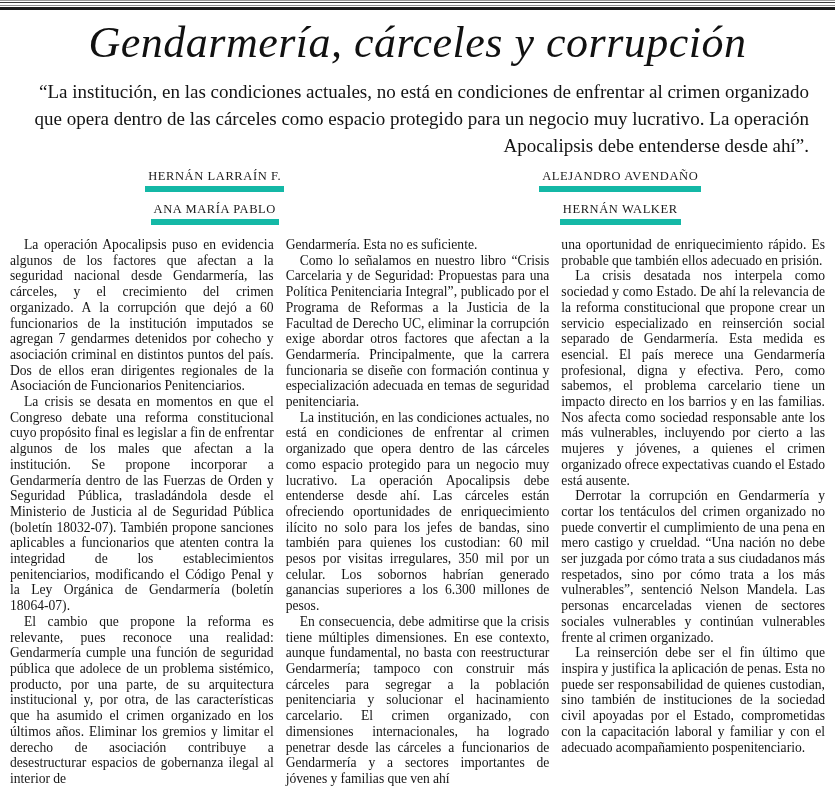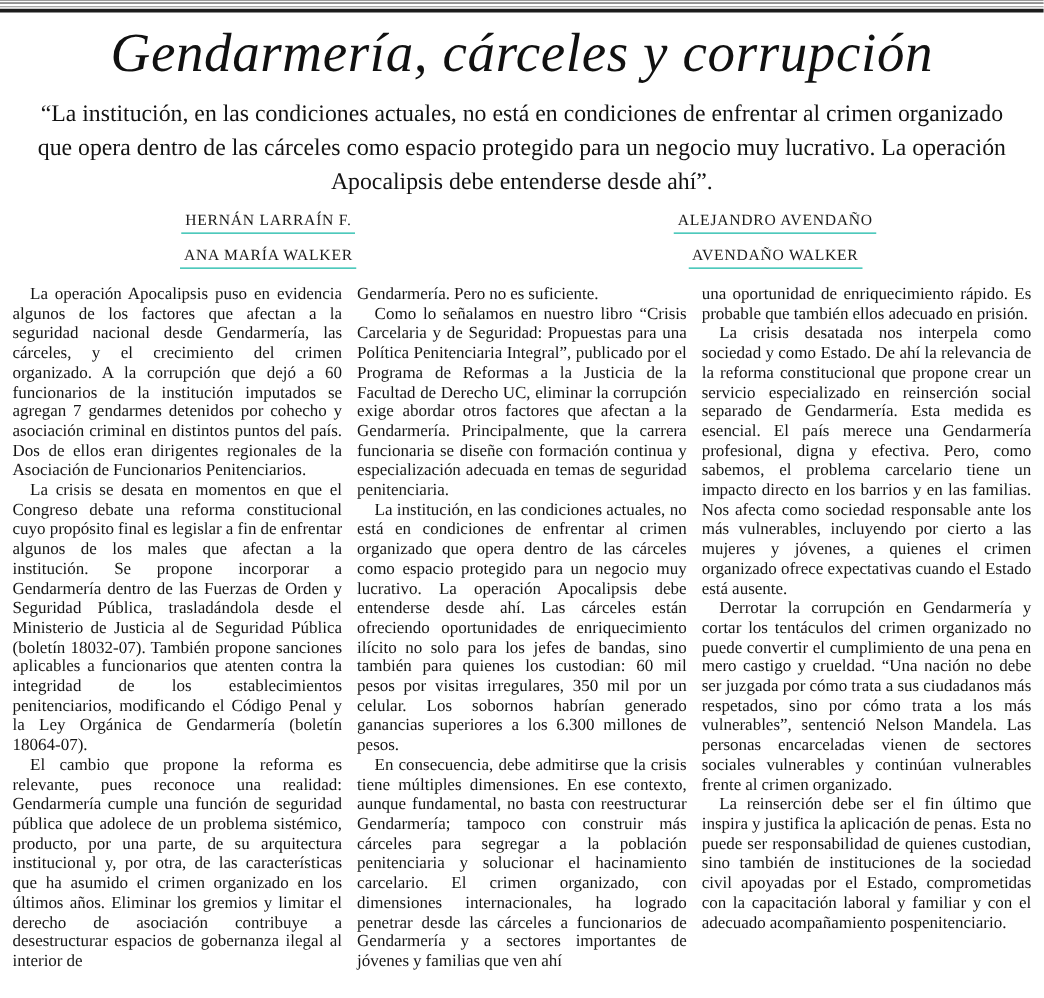--- a/index.html
+++ b/index.html
@@ -29,21 +29,21 @@
     font-style: italic;
     font-weight: normal;
     font-size: 44px;
     line-height: 50px;
     margin: 8px 0 2px 0;
     letter-spacing: 0.5px;
     color: #111;
   }
 
   .pull-quote {
-    text-align: center;
+    text-align: right;
     font-size: 19px;
     line-height: 27px;
     margin: 10px 26px 10px 26px;
     color: #131313;
   }
 
   .authors {
     display: flex;
     margin: 8px 12px 2px 12px;
   }
@@ -53,21 +53,21 @@
     flex-direction: column;
     align-items: center;
     row-gap: 10px;
   }
   .author-name {
     display: inline-block;
     font-size: 12.5px;
     line-height: 14px;
     letter-spacing: 0.6px;
     color: #1a1a1a;
-    border-bottom: 1px solid #14b8a6;
+    border-bottom: 6px solid #14b8a6;
     padding: 0 3px 3px 3px;
     white-space: nowrap;
   }
 
   .body-cols {
     display: flex;
     column-gap: 12px;
     margin: 12px 10px 0 10px;
     font-family: Liberation Serif, serif;
   }
@@ -100,38 +100,38 @@
       <div class="r4"></div>
   </div>
 
   <h1 class="headline">Gendarmería, cárceles y corrupción</h1>
 
   <p class="pull-quote">“La institución, en las condiciones actuales, no está en condiciones de enfrentar al crimen organizado que opera dentro de las cárceles como espacio protegido para un negocio muy lucrativo. La operación Apocalipsis debe entenderse desde ahí”.</p>
 
   <div class="authors">
     <div class="author-col">
       <span class="author-name">HERNÁN LARRAÍN F.</span>
-      <span class="author-name">ANA MARÍA WALKER</span>
+      <span class="author-name">ANA MARÍA PABLO</span>
     </div>
     <div class="author-col">
       <span class="author-name">ALEJANDRO AVENDAÑO</span>
-      <span class="author-name">AVENDAÑO WALKER</span>
+      <span class="author-name">HERNÁN WALKER</span>
     </div>
   </div>
 
   <div class="body-cols">
 
     <div class="body-col">
       <p class="para">La operación Apocalipsis puso en evidencia algunos de los factores que afectan a la seguridad nacional desde Gendarmería, las cárceles, y el crecimiento del crimen organizado. A la corrupción que dejó a 60 funcionarios de la institución imputados se agregan 7 gendarmes detenidos por cohecho y asociación criminal en distintos puntos del país. Dos de ellos eran dirigentes regionales de la Asociación de Funcionarios Penitenciarios.</p>
       <p class="para">La crisis se desata en momentos en que el Congreso debate una reforma constitucional cuyo propósito final es legislar a fin de enfrentar algunos de los males que afectan a la institución. Se propone incorporar a Gendarmería dentro de las Fuerzas de Orden y Seguridad Pública, trasladándola desde el Ministerio de Justicia al de Seguridad Pública (boletín 18032-07). También propone sanciones aplicables a funcionarios que atenten contra la integridad de los establecimientos penitenciarios, modificando el Código Penal y la Ley Orgánica de Gendarmería (boletín 18064-07).</p>
       <p class="para">El cambio que propone la reforma es relevante, pues reconoce una realidad: Gendarmería cumple una función de seguridad pública que adolece de un problema sistémico, producto, por una parte, de su arquitectura institucional y, por otra, de las características que ha asumido el crimen organizado en los últimos años. Eliminar los gremios y limitar el derecho de asociación contribuye a desestructurar espacios de gobernanza ilegal al interior de</p>
     </div>
 
     <div class="body-col">
-      <p class="para cont">Gendarmería. Pero no es suficiente.</p>
+      <p class="para cont">Gendarmería. Esta no es suficiente.</p>
       <p class="para">Como lo señalamos en nuestro libro “Crisis Carcelaria y de Seguridad: Propuestas para una Política Penitenciaria Integral”, publicado por el Programa de Reformas a la Justicia de la Facultad de Derecho UC, eliminar la corrupción exige abordar otros factores que afectan a la Gendarmería. Principalmente, que la carrera funcionaria se diseñe con formación continua y especialización adecuada en temas de seguridad penitenciaria.</p>
       <p class="para">La institución, en las condiciones actuales, no está en condiciones de enfrentar al crimen organizado que opera dentro de las cárceles como espacio protegido para un negocio muy lucrativo. La operación Apocalipsis debe entenderse desde ahí. Las cárceles están ofreciendo oportunidades de enriquecimiento ilícito no solo para los jefes de bandas, sino también para quienes los custodian: 60 mil pesos por visitas irregulares, 350 mil por un celular. Los sobornos habrían generado ganancias superiores a los 6.300 millones de pesos.</p>
       <p class="para">En consecuencia, debe admitirse que la crisis tiene múltiples dimensiones. En ese contexto, aunque fundamental, no basta con reestructurar Gendarmería; tampoco con construir más cárceles para segregar a la población penitenciaria y solucionar el hacinamiento carcelario. El crimen organizado, con dimensiones internacionales, ha logrado penetrar desde las cárceles a funcionarios de Gendarmería y a sectores importantes de jóvenes y familias que ven ahí</p>
     </div>
 
     <div class="body-col">
       <p class="para cont">una oportunidad de enriquecimiento rápido. Es probable que también ellos adecuado en prisión.</p>
       <p class="para">La crisis desatada nos interpela como sociedad y como Estado. De ahí la relevancia de la reforma constitucional que propone crear un servicio especializado en reinserción social separado de Gendarmería. Esta medida es esencial. El país merece una Gendarmería profesional, digna y efectiva. Pero, como sabemos, el problema carcelario tiene un impacto directo en los barrios y en las familias. Nos afecta como sociedad responsable ante los más vulnerables, incluyendo por cierto a las mujeres y jóvenes, a quienes el crimen organizado ofrece expectativas cuando el Estado está ausente.</p>
       <p class="para">Derrotar la corrupción en Gendarmería y cortar los tentáculos del crimen organizado no puede convertir el cumplimiento de una pena en mero castigo y crueldad. “Una nación no debe ser juzgada por cómo trata a sus ciudadanos más respetados, sino por cómo trata a los más vulnerables”, sentenció Nelson Mandela. Las personas encarceladas vienen de sectores sociales vulnerables y continúan vulnerables frente al crimen organizado.</p>
       <p class="para">La reinserción debe ser el fin último que inspira y justifica la aplicación de penas. Esta no puede ser responsabilidad de quienes custodian, sino también de instituciones de la sociedad civil apoyadas por el Estado, comprometidas con la capacitación laboral y familiar y con el adecuado acompañamiento pospenitenciario.</p>

